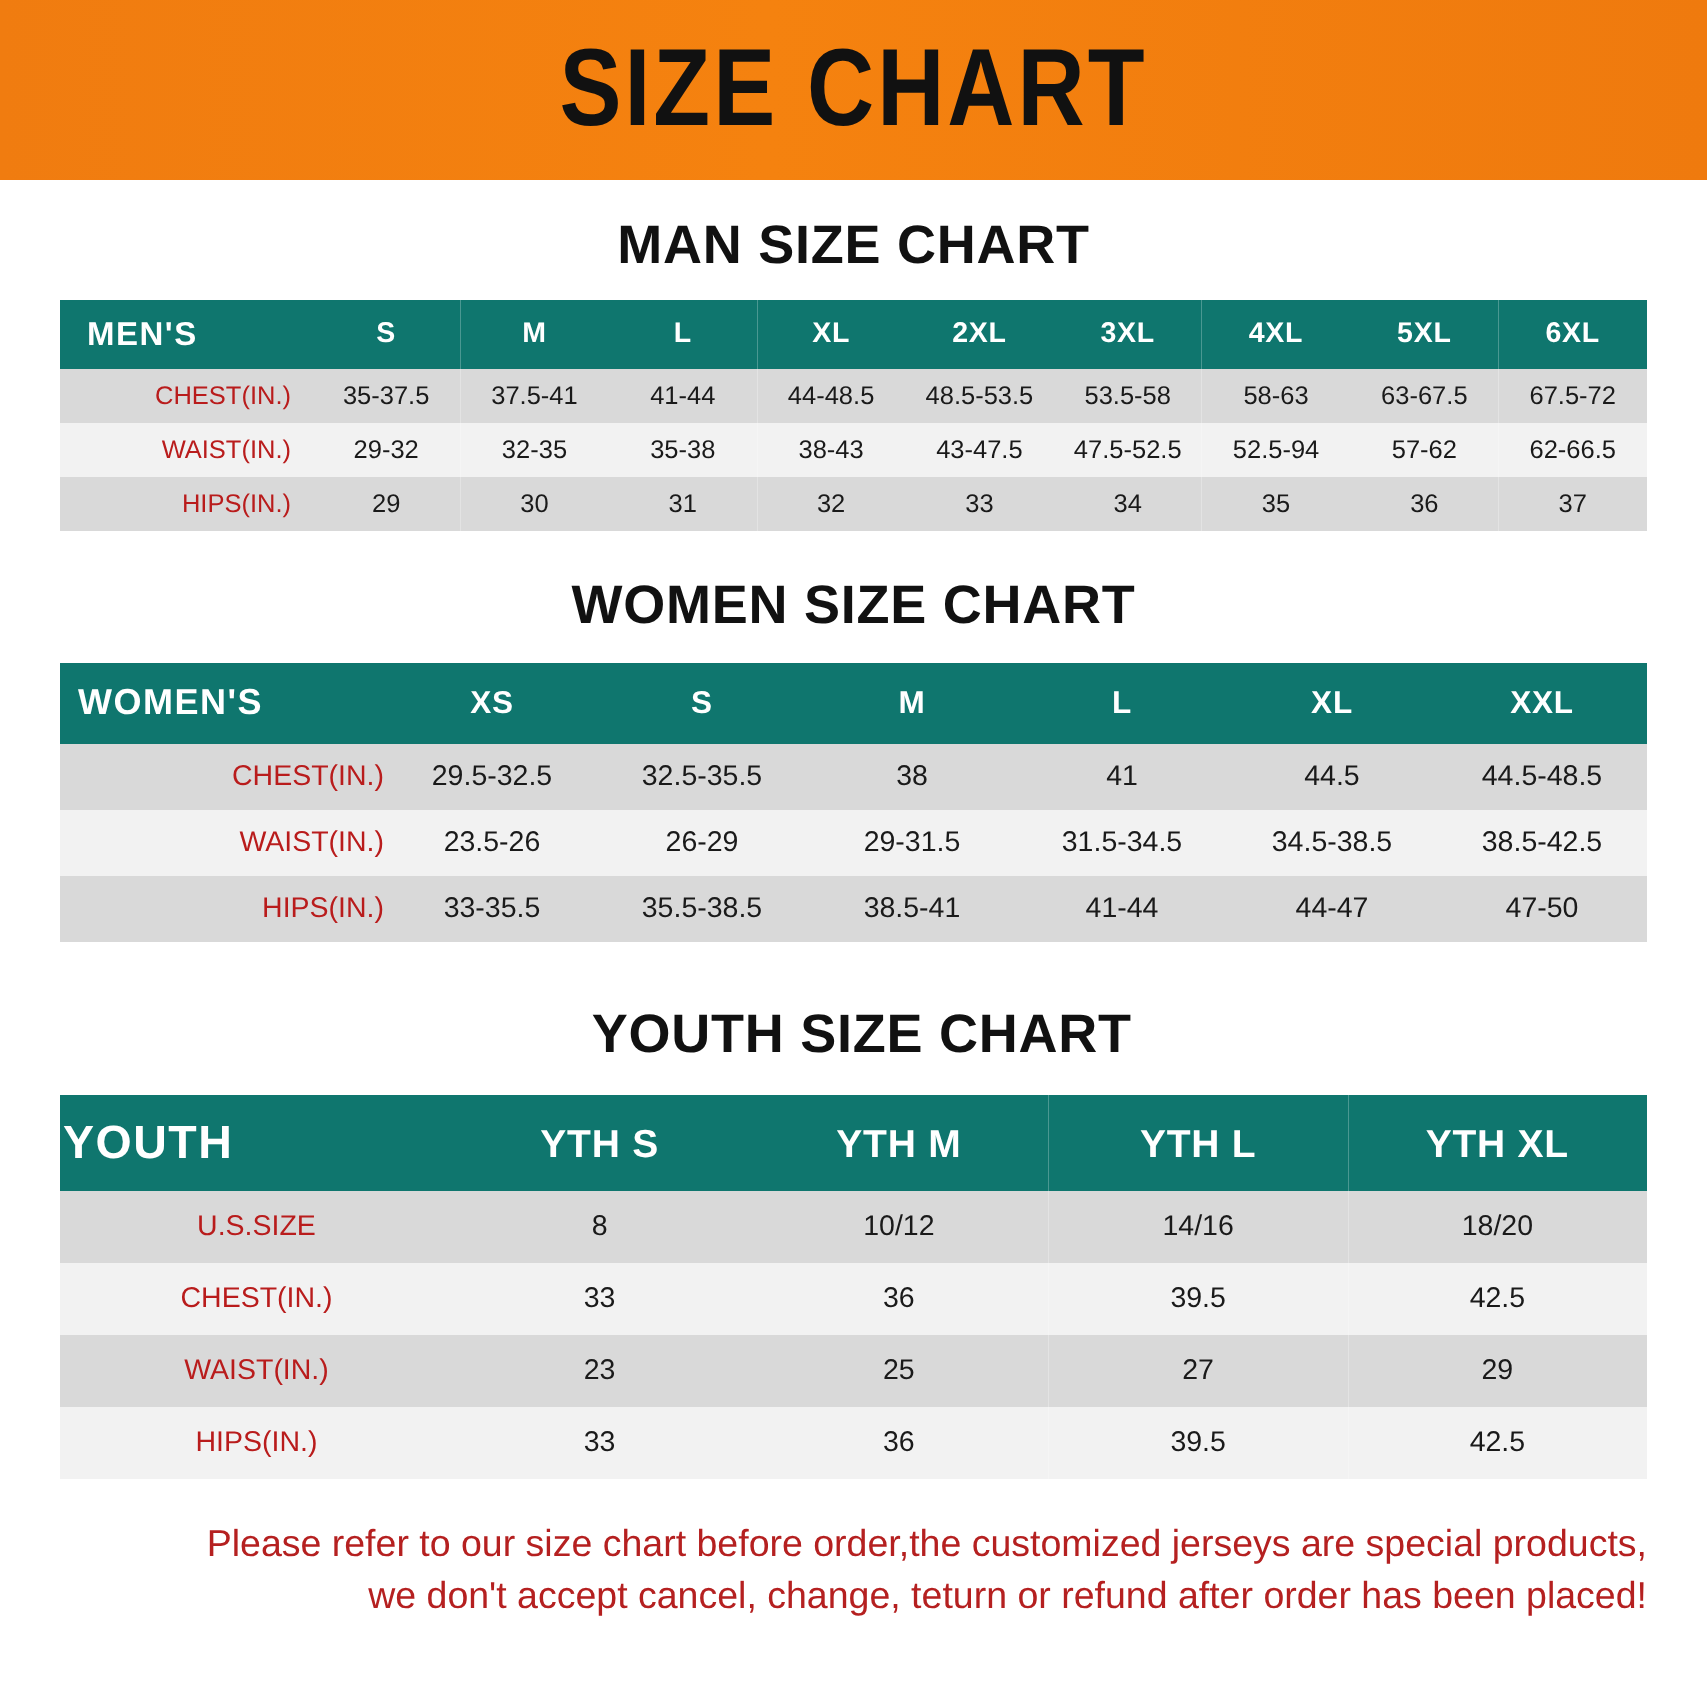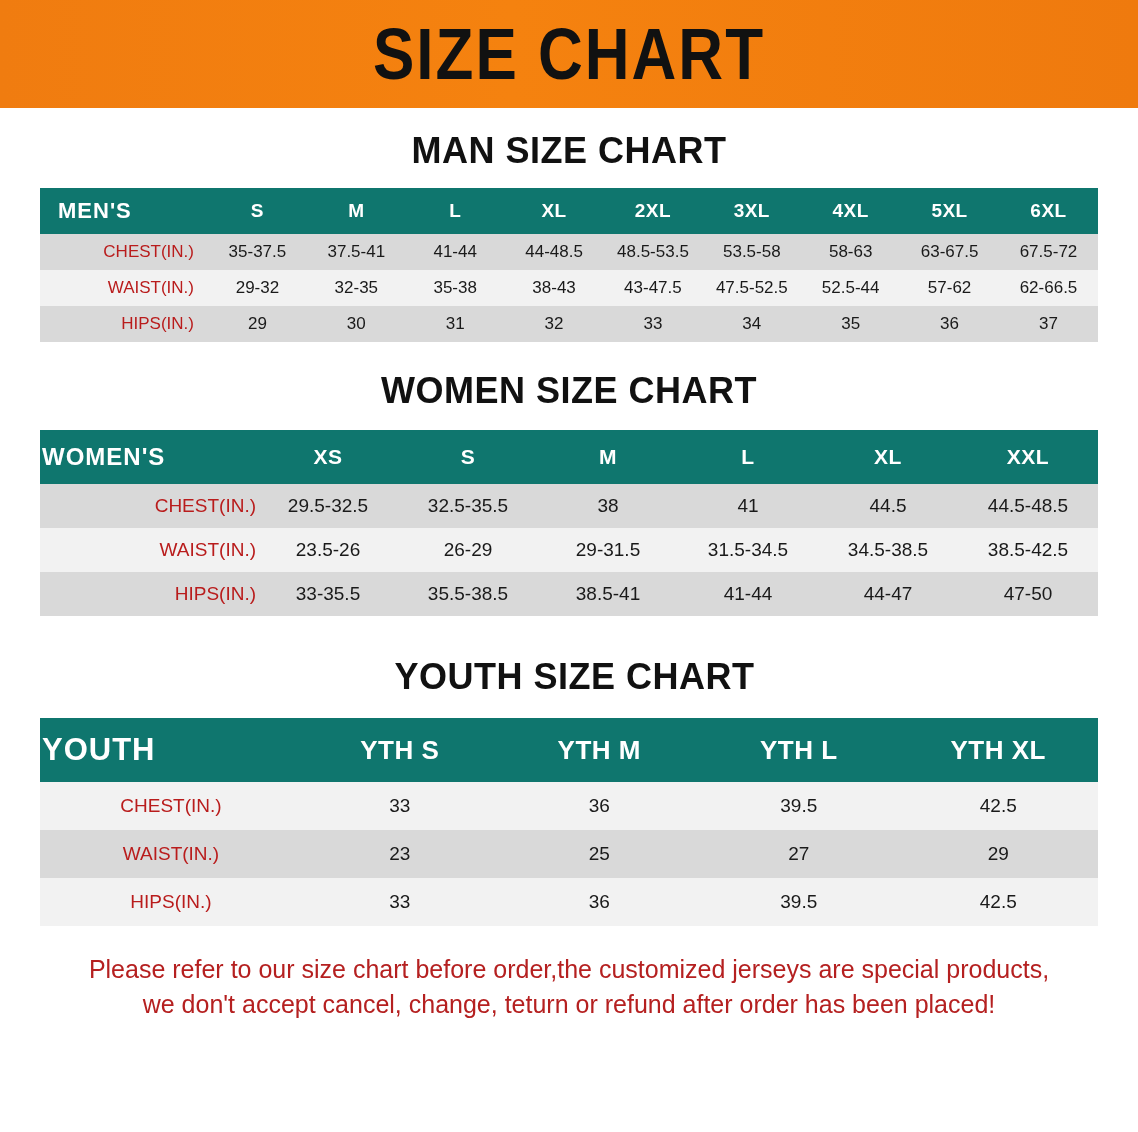--- a/index.html
+++ b/index.html
@@ -12,21 +12,21 @@
   #page {
     position: relative;
     width: 1138px; height: 1132px;
     background: #ffffff;
     overflow: hidden;
   }
 
   
   .banner {
     width: 1138px;
-    height: 108px;
+    height: 120px;
     background: linear-gradient(90deg, #f07c10 0%, #f5820f 45%, #ef7a0e 100%);
     display: flex;
     align-items: center;
     justify-content: center;
   }
   .banner-title {
     font-family: "Liberation Sans", sans-serif;
     font-weight: bold;
     font-size: 62px;
     letter-spacing: 2px;
@@ -82,38 +82,38 @@
     color: #b91c1c;
   }
   tr.band-dark  td { background: #d9d9d9; }
   tr.band-light td { background: #f2f2f2; }
 
   
   #men-table thead th.row-label-head { width: 168px; }
   #men-table tbody td.row-label { width: 168px; }
 
   
-  #women-table thead th { font-size: 21px; padding: 13px 2px; }
+  #women-table thead th { font-size: 21px; padding: 13px 12px; }
   #women-table thead th.row-label-head { width: 218px; font-size: 24px; }
   #women-table tbody td { font-size: 19px; padding: 11px 2px; }
   #women-table tbody td.row-label { width: 218px; }
 
   
   #youth-table thead th { font-size: 26px; padding: 14px 2px; }
   #youth-table thead th.row-label-head { width: 260px; font-size: 31px; }
   #youth-table tbody td { font-size: 19px; padding: 13px 2px; }
   #youth-table tbody td.row-label { width: 260px; text-align: center; padding-right: 0; }
 
   
   .footer-note {
     margin: 26px 40px 12px 40px;
     color: #b52020;
     font-size: 25px;
     line-height: 1.38;
-    text-align: center;
+    text-align: right;
     font-family: "Liberation Sans", sans-serif;
   }
   .footer-note div { white-space: nowrap; }
 </style>
 </head>
 <body>
 
 <div id="page">
 
   <div class="banner">
@@ -151,21 +151,21 @@
           <td>67.5-72</td>
         </tr>
         <tr class="band-light">
           <td class="row-label">WAIST(IN.)</td>
           <td>29-32</td>
           <td>32-35</td>
           <td>35-38</td>
           <td>38-43</td>
           <td>43-47.5</td>
           <td>47.5-52.5</td>
-          <td>52.5-44</td>
+          <td>52.5-94</td>
           <td>57-62</td>
           <td>62-66.5</td>
         </tr>
         <tr class="band-dark">
           <td class="row-label">HIPS(IN.)</td>
           <td>29</td>
           <td>30</td>
           <td>31</td>
           <td>32</td>
           <td>33</td>
@@ -230,20 +230,27 @@
       <thead>
         <tr>
           <th class="row-label-head">YOUTH</th>
           <th>YTH S</th>
           <th>YTH M</th>
           <th>YTH L</th>
           <th>YTH XL</th>
         </tr>
       </thead>
       <tbody>
+        <tr class="band-dark">
+          <td class="row-label">U.S.SIZE</td>
+          <td>8</td>
+          <td>10/12</td>
+          <td>14/16</td>
+          <td>18/20</td>
+        </tr>
         <tr class="band-light">
           <td class="row-label">CHEST(IN.)</td>
           <td>33</td>
           <td>36</td>
           <td>39.5</td>
           <td>42.5</td>
         </tr>
         <tr class="band-dark">
           <td class="row-label">WAIST(IN.)</td>
           <td>23</td>

